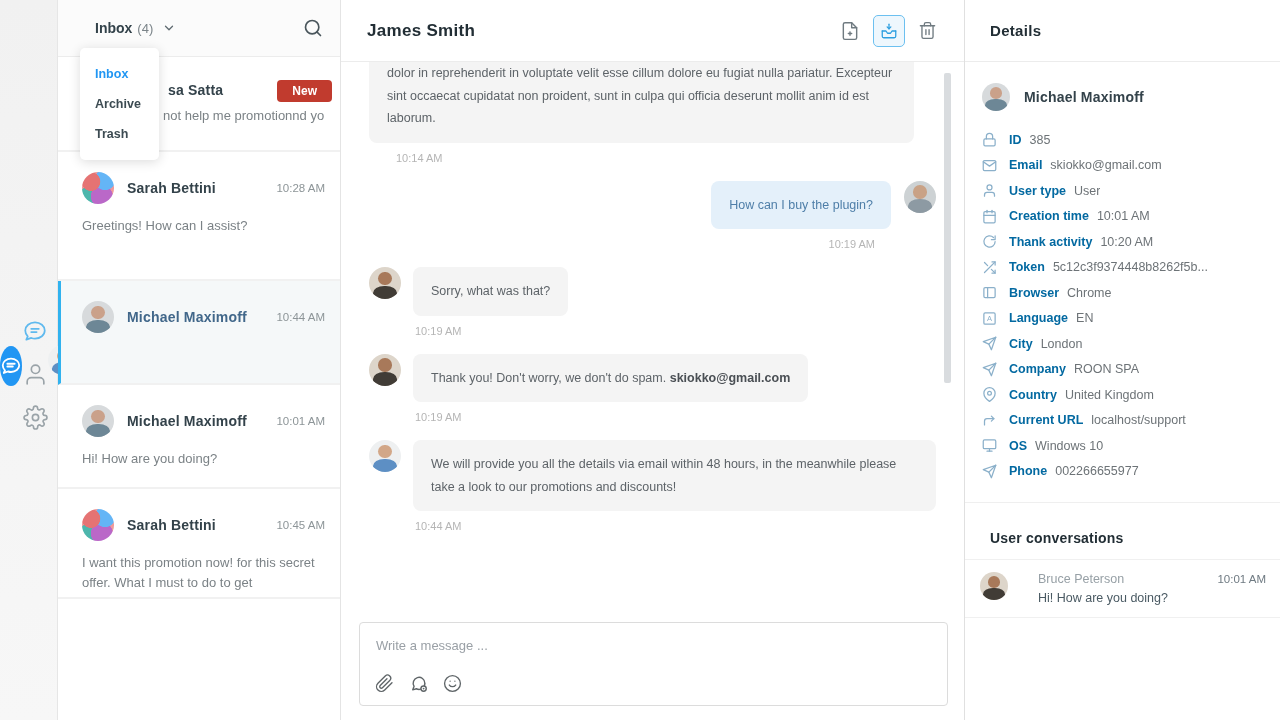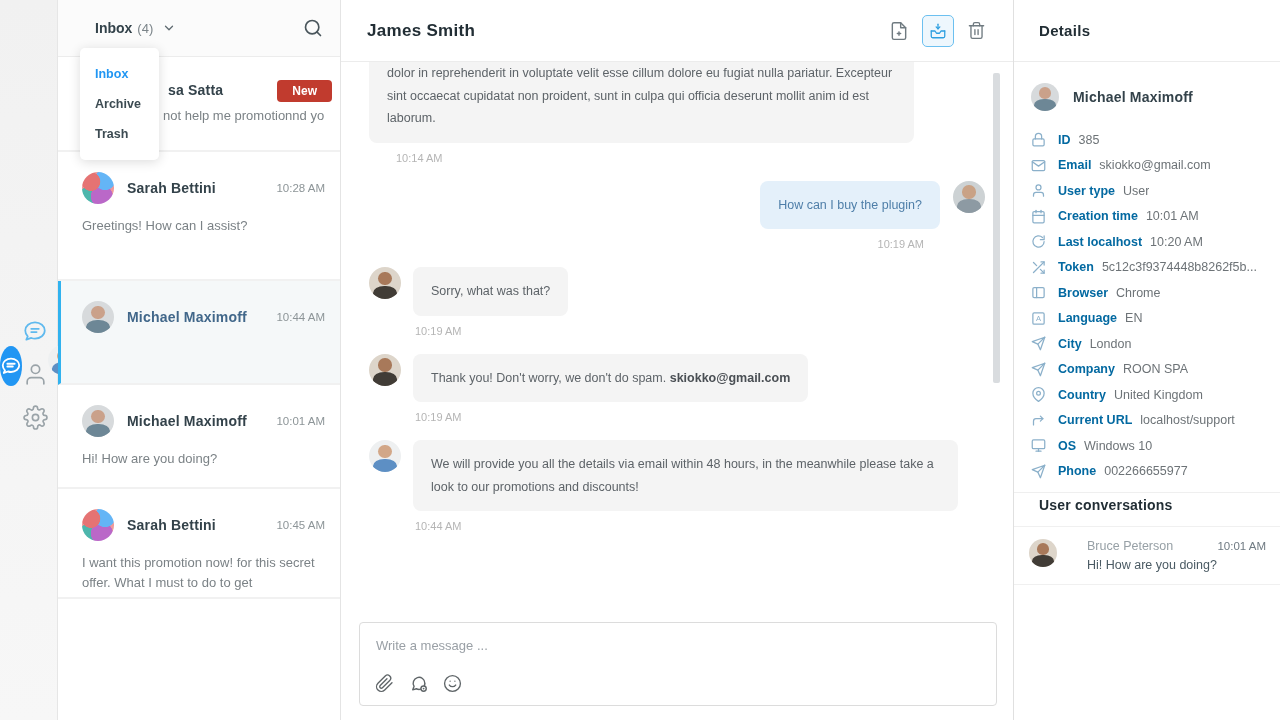--- a/index.html
+++ b/index.html
@@ -97,31 +97,31 @@
 
   .composer { height:84px; flex-shrink:0; margin:0 16px 14px 18px; border:1px solid #dcdcdc; border-radius:4px;
               display:flex; flex-direction:column; background:#fff; }
   .composer-input { border:none; outline:none; font-family:"Liberation Sans",sans-serif; font-size:13px; color:#3c4b52;
                     padding:15px 16px 0; background:transparent; }
   .composer-input::placeholder { color:#9aa0a6; }
   .composer-icons { display:flex; align-items:center; gap:15px; padding:10px 0 12px 15px; margin-top:auto; }
   .composer-ic { width:19px; height:19px; color:#5f6568; cursor:pointer; }
 
   
-  .details { width:267px; flex-shrink:0; border-left:1px solid #e0e0e0; background:#fff; display:flex; flex-direction:column; }
+  .details { width:316px; flex-shrink:0; border-left:1px solid #e0e0e0; background:#fff; display:flex; flex-direction:column; }
   .details-header { height:62px; flex-shrink:0; display:flex; align-items:center; padding:0 25px; border-bottom:1px solid #ececec; }
   .details-title { font-size:15px; font-weight:700; color:#222e35; letter-spacing:.3px; }
   .profile { display:flex; align-items:center; gap:14px; padding:21px 0 10px 17px; }
   .profile-name { font-size:14px; font-weight:700; color:#33424a; letter-spacing:.2px; }
   .fields { padding:11px 12px 0 17px; }
   .field { display:flex; align-items:center; margin-bottom:10.5px; min-height:14px; }
   .field-ic { width:15px; height:15px; color:#8bb0ca; flex-shrink:0; }
   .field-label { font-size:12.5px; font-weight:700; color:#0369a1; margin-left:12px; white-space:nowrap; }
   .field-value { font-size:12.5px; color:#6d7377; margin-left:8px; white-space:nowrap; overflow:hidden; text-overflow:ellipsis; }
-  .uc-title { margin-top:3px; border-top:1px solid #efefef; padding:4px 0 13px 25px;
+  .uc-title { margin-top:13px; border-top:1px solid #efefef; padding:27px 0 13px 25px;
               font-size:14px; font-weight:700; color:#222e35; letter-spacing:.2px; }
   .uc-item { border-top:1px solid #f0f0f0; border-bottom:1px solid #f0f0f0; padding:12px 14px 12px 15px;
              display:flex; align-items:flex-start; gap:30px; cursor:pointer; }
   .uc-body { flex:1; min-width:0; }
   .uc-row { display:flex; align-items:center; }
   .uc-name { font-size:12.5px; color:#97a0a6; }
   .uc-time { margin-left:auto; font-size:11.5px; color:#6f7a82; }
   .uc-msg { margin-top:5px; font-size:12.5px; color:#4a5a63; }
 
   svg { display:block; }
@@ -384,21 +384,21 @@
         <b class="field-label">Creation time</b>
         <span class="field-value">10:01 AM</span>
       </div>
       <div class="field">
         <span class="field-ic">
             <svg width="15" height="15" viewBox="0 0 24 24" fill="none" stroke="currentColor" stroke-width="2" stroke-linecap="round" stroke-linejoin="round">
               <path d="M21 12a9 9 0 1 1-2.64-6.36"></path>
               <polyline points="21 3 21 9 15 9"></polyline>
             </svg>
           </span>
-        <b class="field-label">Last localhost</b>
+        <b class="field-label">Thank activity</b>
         <span class="field-value">10:20 AM</span>
       </div>
       <div class="field">
         <span class="field-ic">
             <svg width="15" height="15" viewBox="0 0 24 24" fill="none" stroke="currentColor" stroke-width="2" stroke-linecap="round" stroke-linejoin="round">
               <polyline points="16 3 21 3 21 8"></polyline>
               <line x1="4" y1="20" x2="21" y2="3"></line>
               <polyline points="21 16 21 21 16 21"></polyline>
               <line x1="15" y1="15" x2="21" y2="21"></line>
               <line x1="4" y1="4" x2="9" y2="9"></line>

